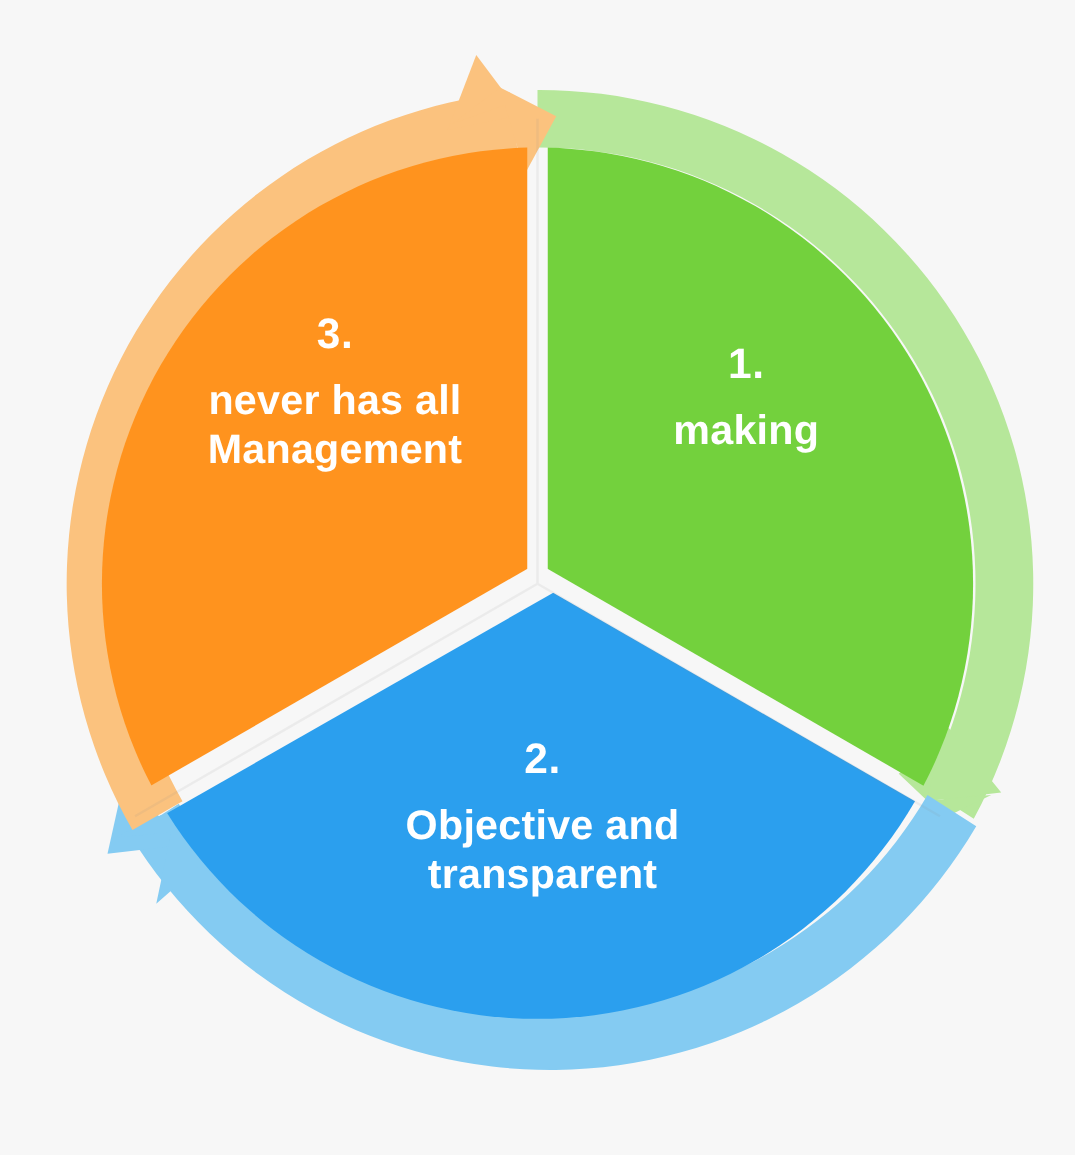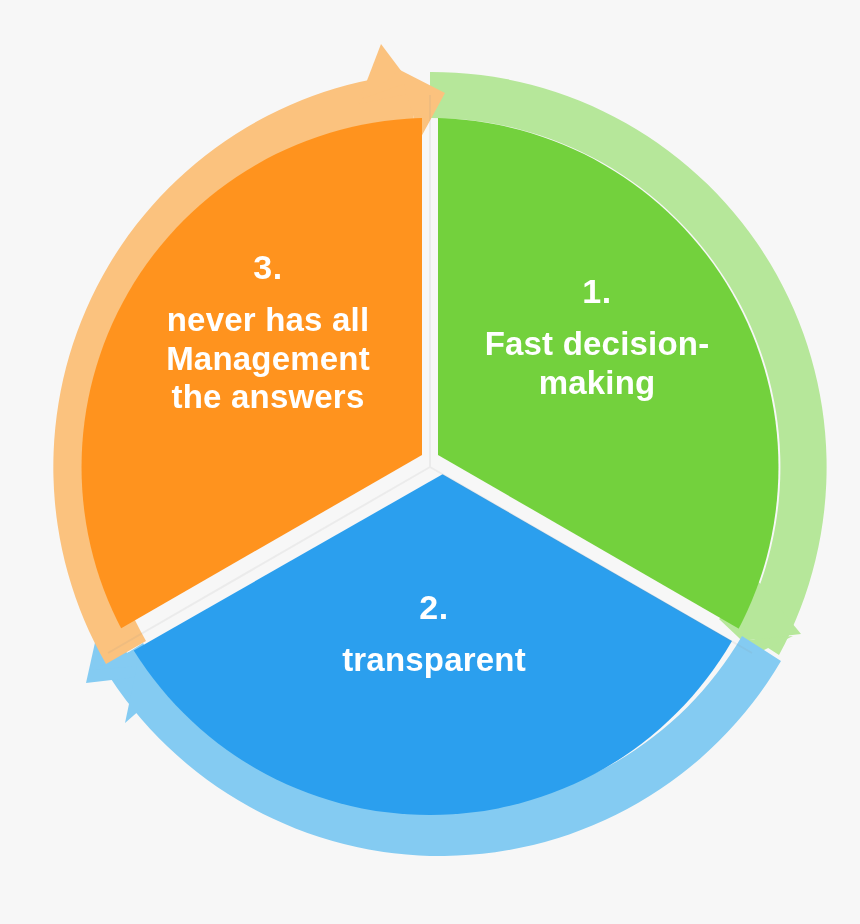--- a/index.html
+++ b/index.html
@@ -139,29 +139,28 @@
 
     <g opacity="0.10">
       <line x1="430" y1="467" x2="430" y2="95" stroke="#8a8a8a" stroke-width="2"></line>
       <line x1="430" y1="467" x2="752" y2="653" stroke="#8a8a8a" stroke-width="2"></line>
       <line x1="430" y1="467" x2="108" y2="653" stroke="#8a8a8a" stroke-width="2"></line>
     </g>
   </svg>
 
   <div class="seg-label" id="label-green">
     <span class="seg-num">1.</span>
-    <span class="seg-text">Fast decision-</span>
     <span class="seg-text">making</span>
   </div>
 
   <div class="seg-label" id="label-blue">
     <span class="seg-num">2.</span>
+    <span class="seg-text">Objective and</span>
     <span class="seg-text">transparent</span>
   </div>
 
   <div class="seg-label" id="label-orange">
     <span class="seg-num">3.</span>
     <span class="seg-text">never has all</span>
     <span class="seg-text">Management</span>
-    <span class="seg-text">the answers</span>
   </div>
 
 </div>
 
 </body></html>

